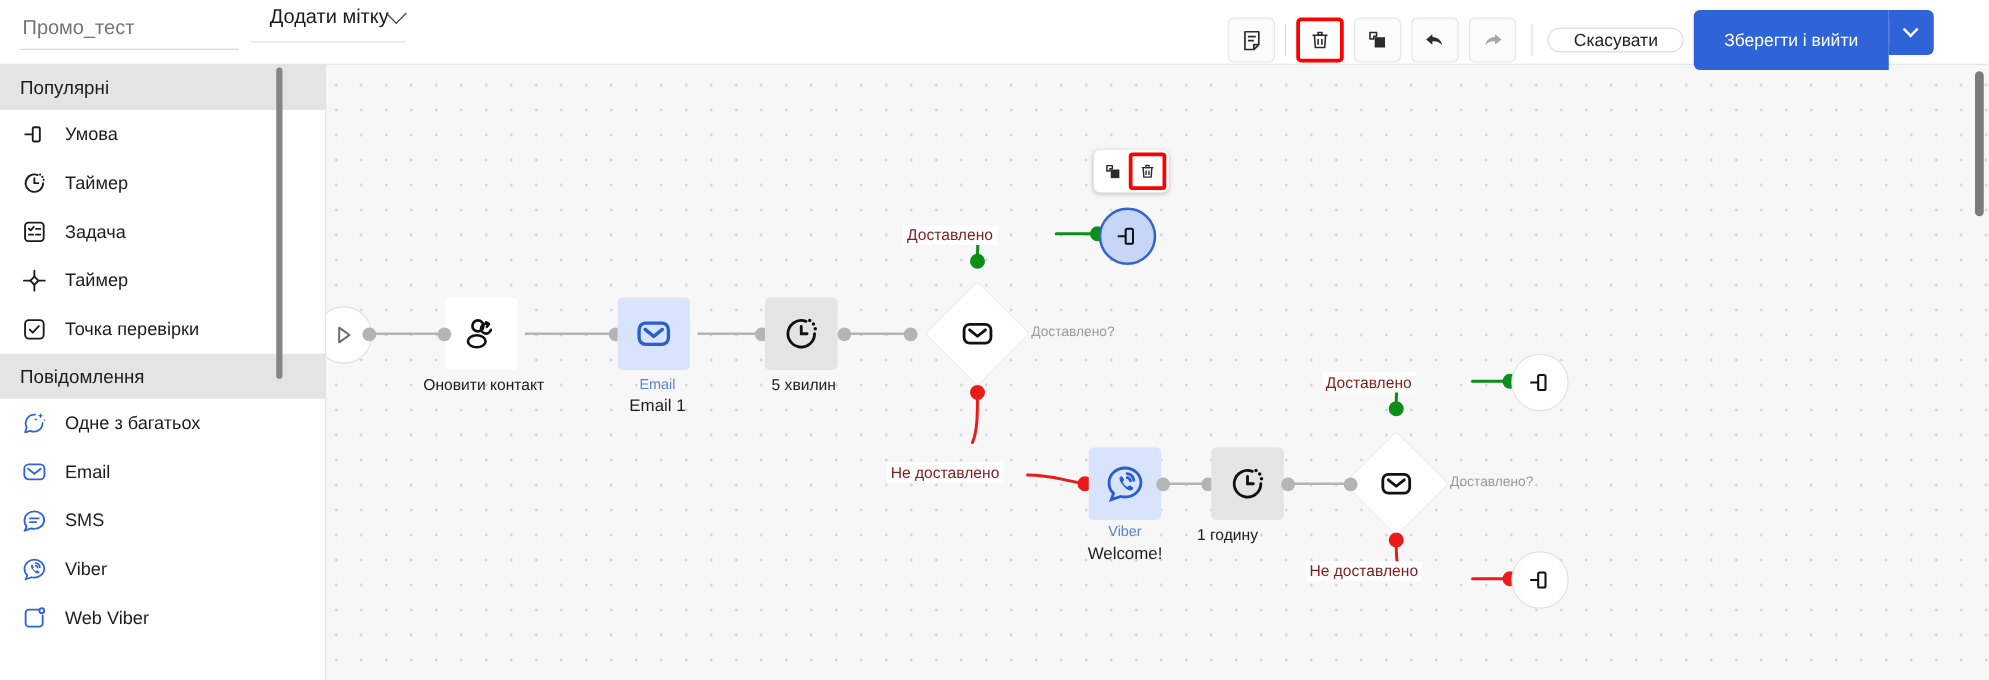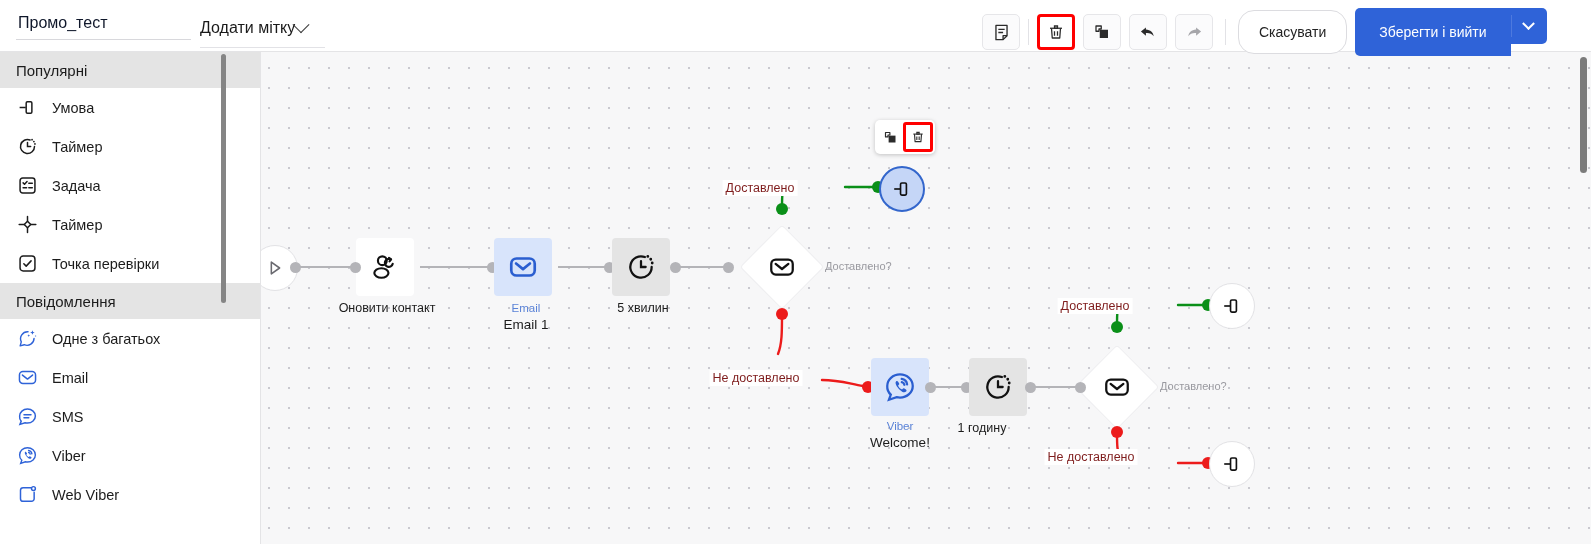--- a/index.html
+++ b/index.html
@@ -15,27 +15,27 @@
   .header {
     position: absolute; left: 0; top: 0; width: 1591px; height: 52px;
     background: #ffffff;
     border-bottom: 1px solid #e4e4e6;
     z-index: 40;
   }
   .title-field {
     position: absolute; left: 16px; top: 10px; width: 175px; height: 30px;
     border: none; border-bottom: 1px solid #d8d8dc;
     font-family: "Liberation Sans", sans-serif;
-    font-size: 16px; color: #0f172a; background: transparent;
+    font-size: 16px; color: #737373; background: transparent;
     padding: 0 2px 4px 2px; outline: none;
   }
   .tag-select {
-    position: absolute; left: 200px; top: 18px; width: 125px; height: 30px;
+    position: absolute; left: 200px; top: 4px; width: 125px; height: 30px;
     border-bottom: 1px solid #e2e2e6;
-    display: flex; align-items: flex-start; justify-content: flex-start;
+    display: flex; align-items: flex-start; justify-content: flex-end;
     cursor: pointer;
   }
   .tag-select .lbl { font-size: 16px; color: #1a1a1a; line-height: 19px; }
   .chev {
     width: 12px; height: 12px; margin-top: 5px; margin-right: 2px;
     border-right: 1.8px solid #3c3c3c; border-bottom: 1.8px solid #3c3c3c;
     transform: rotate(45deg) translate(-3px,-3px);
   }
 
   .tb-group { position: absolute; top: 8px; display: flex; align-items: center; gap: 8px; }
@@ -44,21 +44,21 @@
     background: #fbfbfc; border: 1px solid #e6e6e9;
     display: flex; align-items: center; justify-content: center;
     cursor: pointer;
   }
   .tb-btn.danger-sel {
     border: 3px solid #ff0000; border-radius: 4px;
     background: #ffffff;
   }
   .tb-div { width: 1px; height: 26px; background: #e2e2e6; }
   .btn-outline {
-    height: 44px; padding: 0 20px; border-radius: 16px;
+    height: 20px; padding: 0 20px; border-radius: 16px;
     background: #ffffff; border: 1px solid #dcdce0;
     font-size: 14px; color: #232323; cursor: pointer;
     display: flex; align-items: center; font-family: "Liberation Sans", sans-serif;
   }
   .btn-primary {
     height: 48px; padding: 0 24px;
     background: #2f63d8; color: #fff; font-size: 14px;
     border: none; border-radius: 5px 0 0 5px; cursor: pointer;
     display: flex; align-items: center; font-family: "Liberation Sans", sans-serif;
     font-weight: 500;

